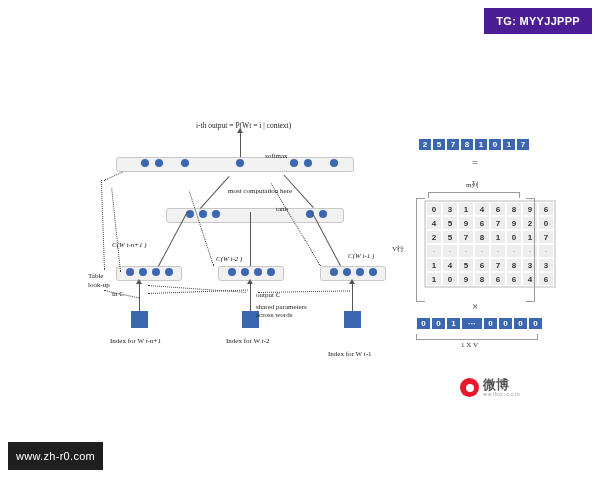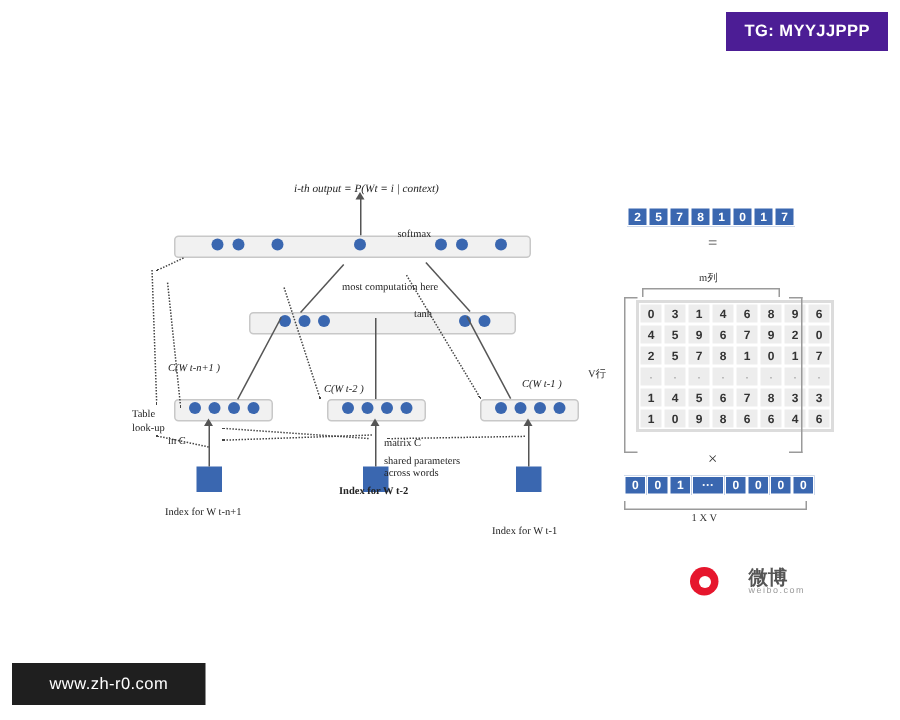--- a/index.html
+++ b/index.html
@@ -19,21 +19,21 @@
     font-size:11px;font-weight:bold;
     padding:7px 12px;
     letter-spacing:.3px;
   }
 
   
   .url-badge{
     position:absolute;left:8px;bottom:10px;
     background:#1f1f1f;color:#fff;
     font-size:11px;
-    padding:8px 25px;
+    padding:8px 8px;
     letter-spacing:.3px;
   }
 
   
   .title{
     position:absolute;left:0;right:0;top:66px;
     text-align:center;
     font-family:"Liberation Serif", serif;
     font-size:29px;
     color:#3a3a3a;
@@ -114,35 +114,35 @@
   .weibo{position:absolute;left:460px;top:378px;display:flex;align-items:center;}
   .weibo-eye{
     width:19px;height:19px;border-radius:50%;
     background:#e6162d;position:relative;
     display:flex;align-items:center;justify-content:center;
   }
   .weibo-eye::after{
     content:"";width:8px;height:8px;border-radius:50%;
     background:#ffffff;
   }
-  .weibo-txt{margin-left:20px;line-height:1;}
+  .weibo-txt{margin-left:4px;line-height:1;}
   .weibo-cn{font-size:13px;color:#555;font-weight:bold;}
   .weibo-en{font-size:6px;color:#9a9a9a;letter-spacing:1px;}
 </style>
 </head>
 <body>
 
 <div class="stage">
 
   <div class="tg-badge">TG: MYYJJPPP</div>
 
 
   <div>
 
-    <div class="lbl" style="left:196px;top:121px;font-size:7.5px;font-style:italic;">i-th output = P(Wt = i | context)</div>
+    <div class="lbl" style="left:196px;top:121px;font-size:7.5px;">i-th output = P(Wt = i | context)</div>
 
     <div class="vln" style="left:240px;top:131px;height:26px;"></div>
     <div class="arrowup" style="left:237px;top:128px;"></div>
 
     <div class="bar" style="left:116px;top:157px;width:236px;"></div>
     <div class="node" style="left:141px;top:159px;"></div>
     <div class="node" style="left:155px;top:159px;"></div>
     <div class="node" style="left:181px;top:159px;"></div>
     <div class="node" style="left:236px;top:159px;"></div>
     <div class="node" style="left:290px;top:159px;"></div>
@@ -208,26 +208,26 @@
 
     <div class="dln" style="left:104px;top:290px;width:36px;transform:rotate(12deg);"></div>
     <div class="dln" style="left:148px;top:293px;width:100px;transform:rotate(-2deg);"></div>
     <div class="dln" style="left:258px;top:292px;width:92px;transform:rotate(-1deg);"></div>
     <div class="dln" style="left:148px;top:285px;width:98px;transform:rotate(4deg);"></div>
 
     <div class="lbl" style="left:88px;top:272px;font-family:Liberation Serif, serif;">Table</div>
     <div class="lbl" style="left:88px;top:281px;">look-up</div>
     <div class="lbl" style="left:88px;top:290px;margin-left:24px;">in C</div>
 
-    <div class="lbl" style="left:256px;top:291px;">matrix C</div>
+    <div class="lbl" style="left:256px;top:291px;">output C</div>
     <div class="lbl" style="left:256px;top:303px;">shared parameters</div>
     <div class="lbl" style="left:256px;top:311px;">across words</div>
 
     <div class="lbl" style="left:110px;top:337px;">Index for W t-n+1</div>
-    <div class="lbl" style="left:226px;top:323px;font-weight:bold;">Index for W t-2</div>
+    <div class="lbl" style="left:226px;top:337px;">Index for W t-2</div>
     <div class="lbl" style="left:328px;top:350px;">Index for W t-1</div>
   </div>
 
   <div>
 
     <div class="rowcells" style="left:418px;top:138px;">
       <div class="cell">2</div>
       <div class="cell">5</div>
       <div class="cell">7</div>
       <div class="cell">8</div>

